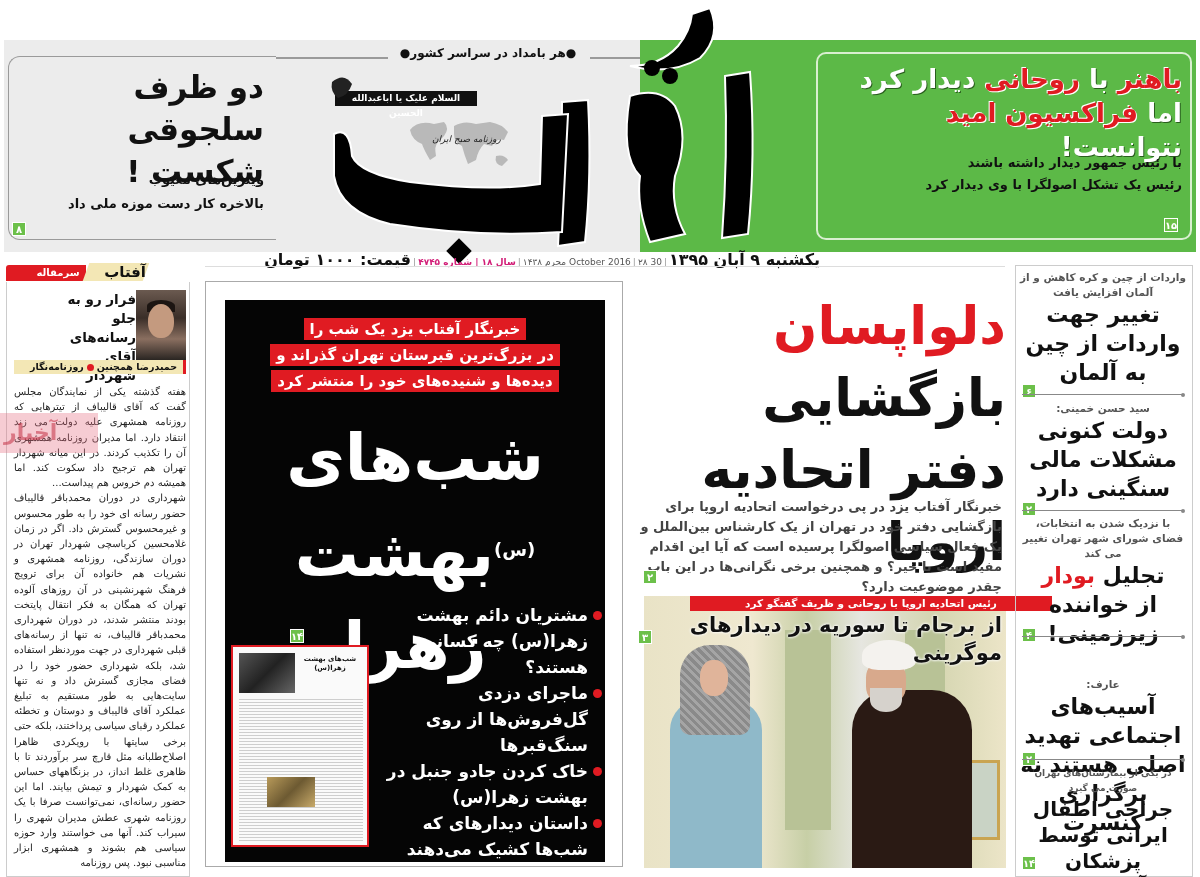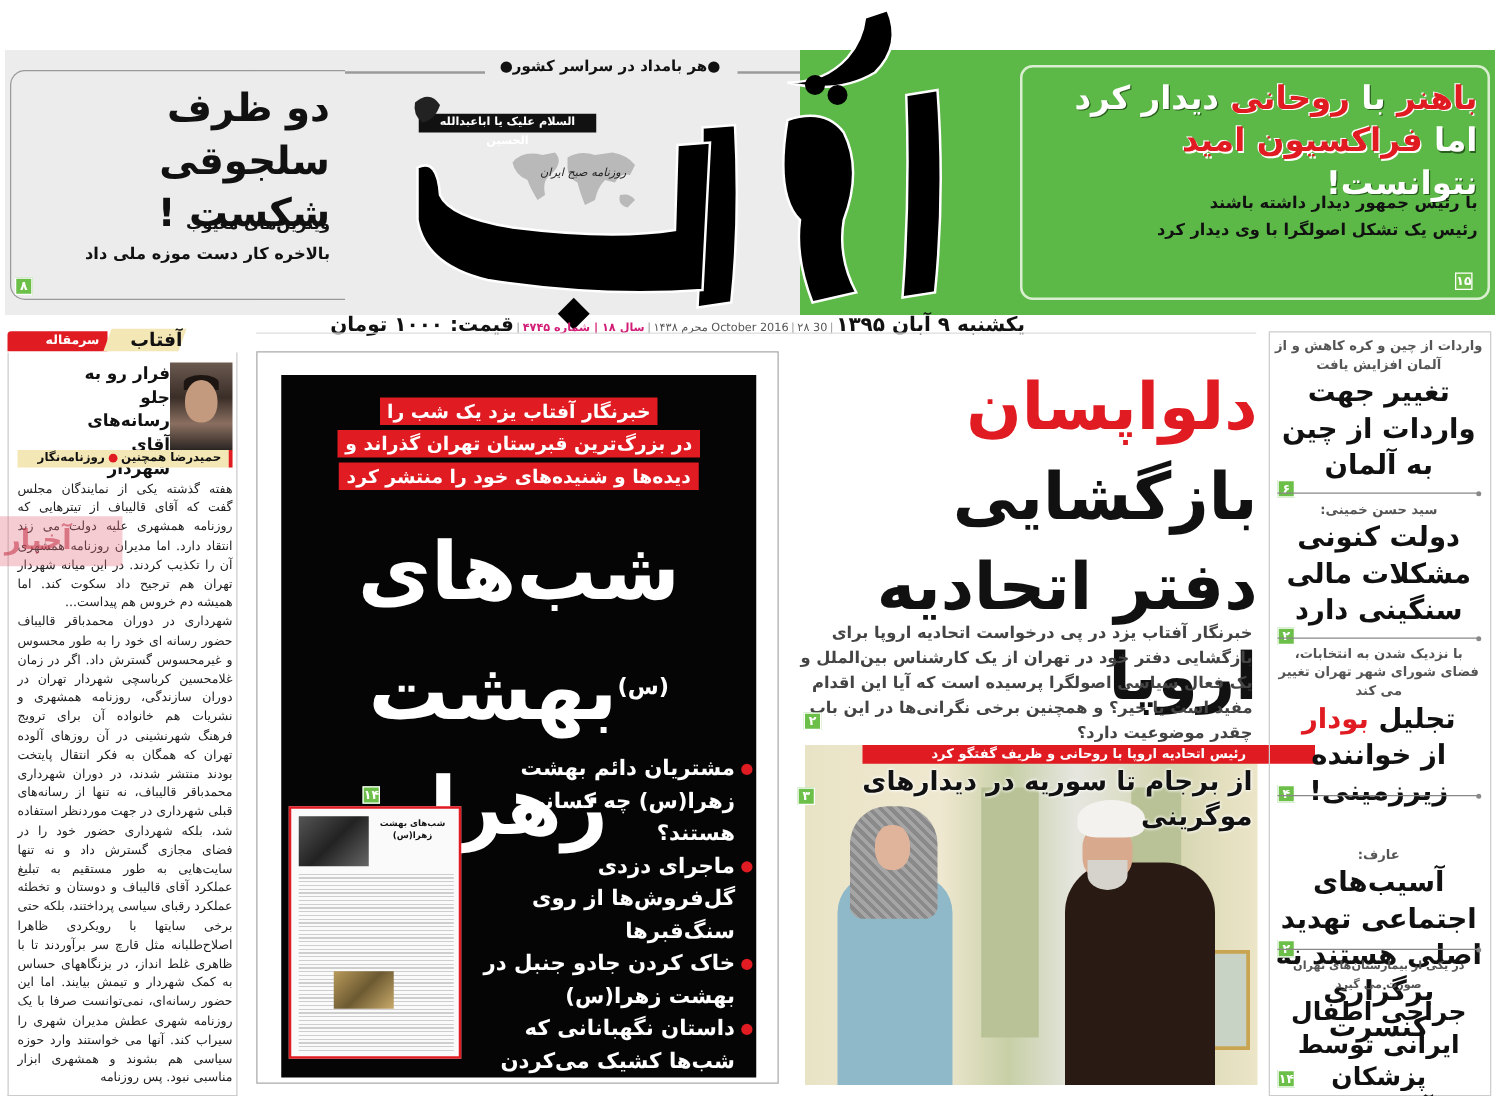--- a/index.html
+++ b/index.html
@@ -215,21 +215,21 @@
   <span>دیده‌ها و شنیده‌های خود را منتشر کرد</span>
 </div>
 <div class="abs feat-title">
   <div>شب‌های</div>
   <div><sup>(س)</sup><span>بهشت زهرا</span></div>
 </div>
 <ul class="abs feat-bullets">
   <li>مشتریان دائم بهشت زهرا(س) چه کسانی هستند؟</li>
   <li>ماجرای دزدی گل‌فروش‌ها از روی سنگ‌قبرها</li>
   <li>خاک کردن جادو جنبل در بهشت زهرا(س)</li>
-  <li>داستان نگهبانانی که شب‌ها کشیک می‌کردن</li>
+  <li>داستان دیدارهای که شب‌ها کشیک می‌دهند</li>
 </ul>
 <div class="abs pageno feat-pg">۱۴</div>
 <div class="abs feat-thumb">
   <div class="img1"></div>
   <div class="ttl">شب‌های بهشت زهرا(س)</div>
   <div class="lines"></div>
   <div class="img2"></div>
 </div>
 
 <div class="abs eu-head">

